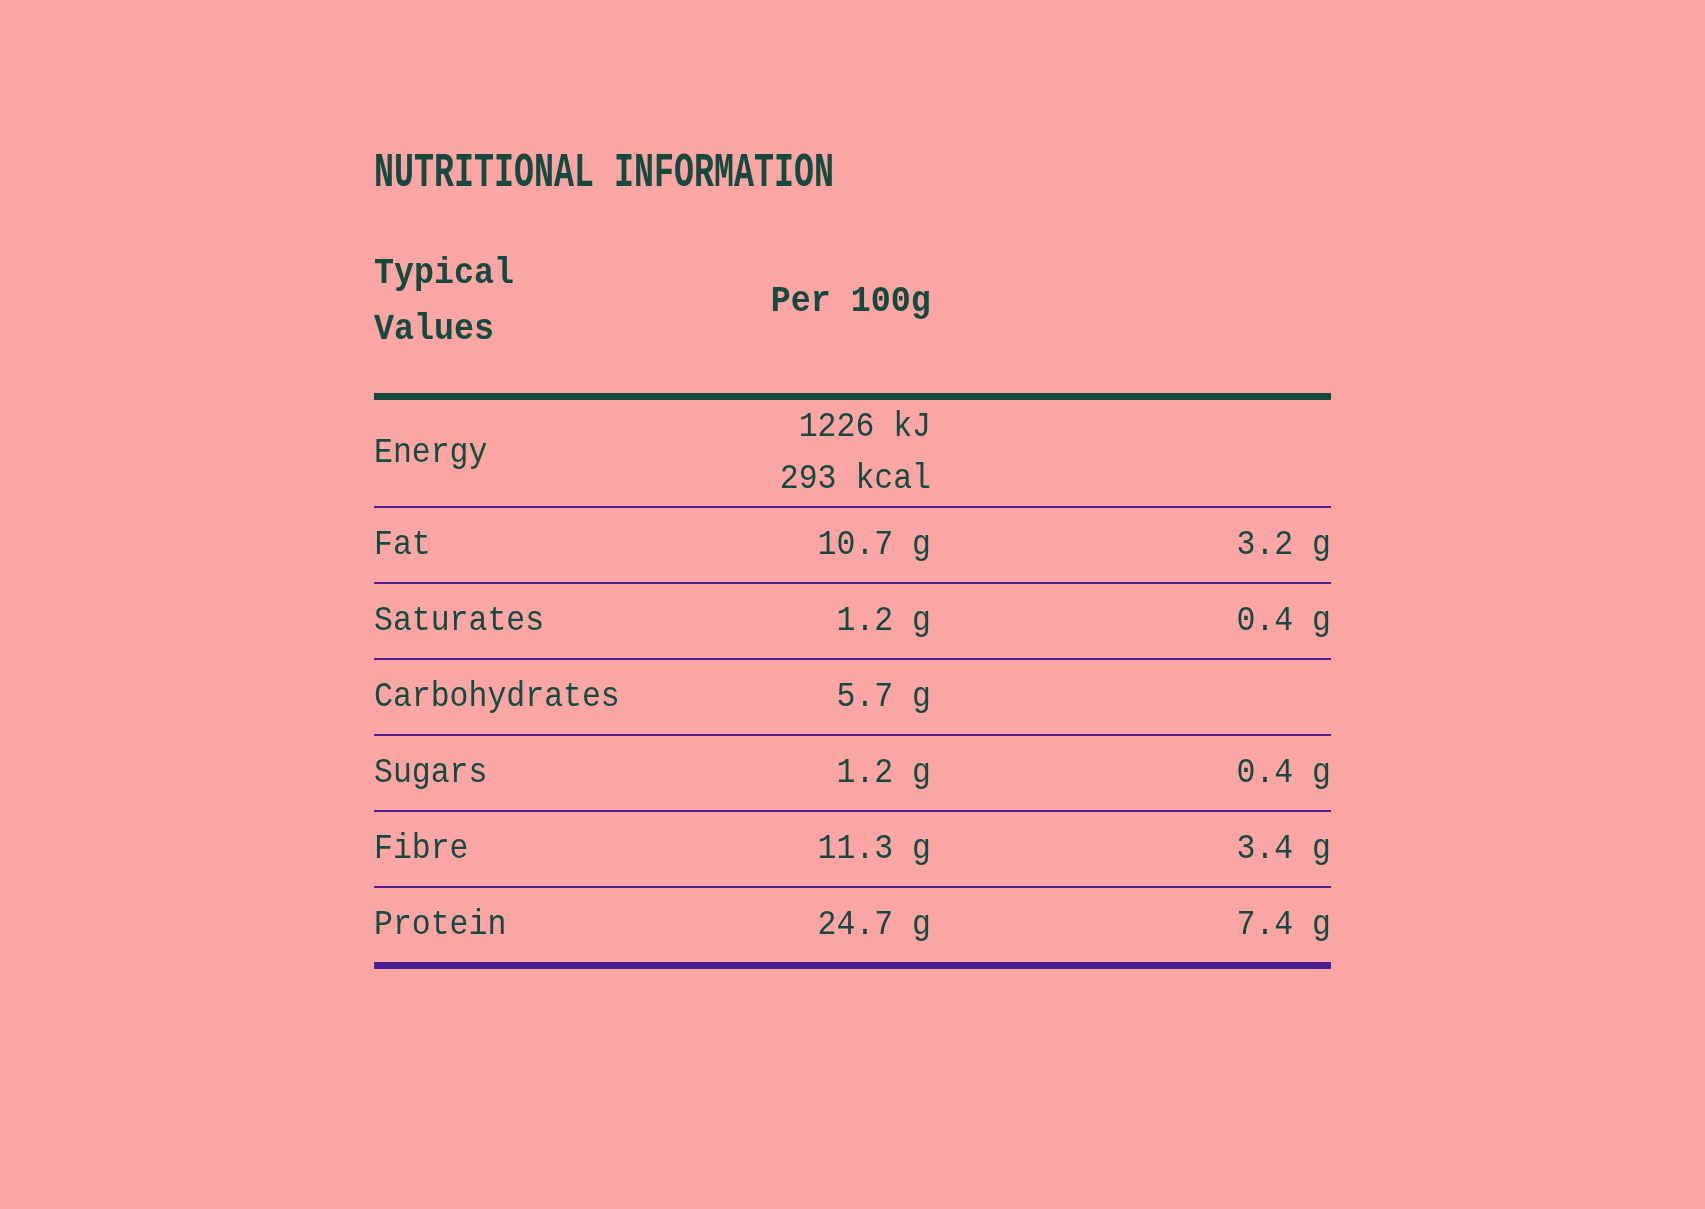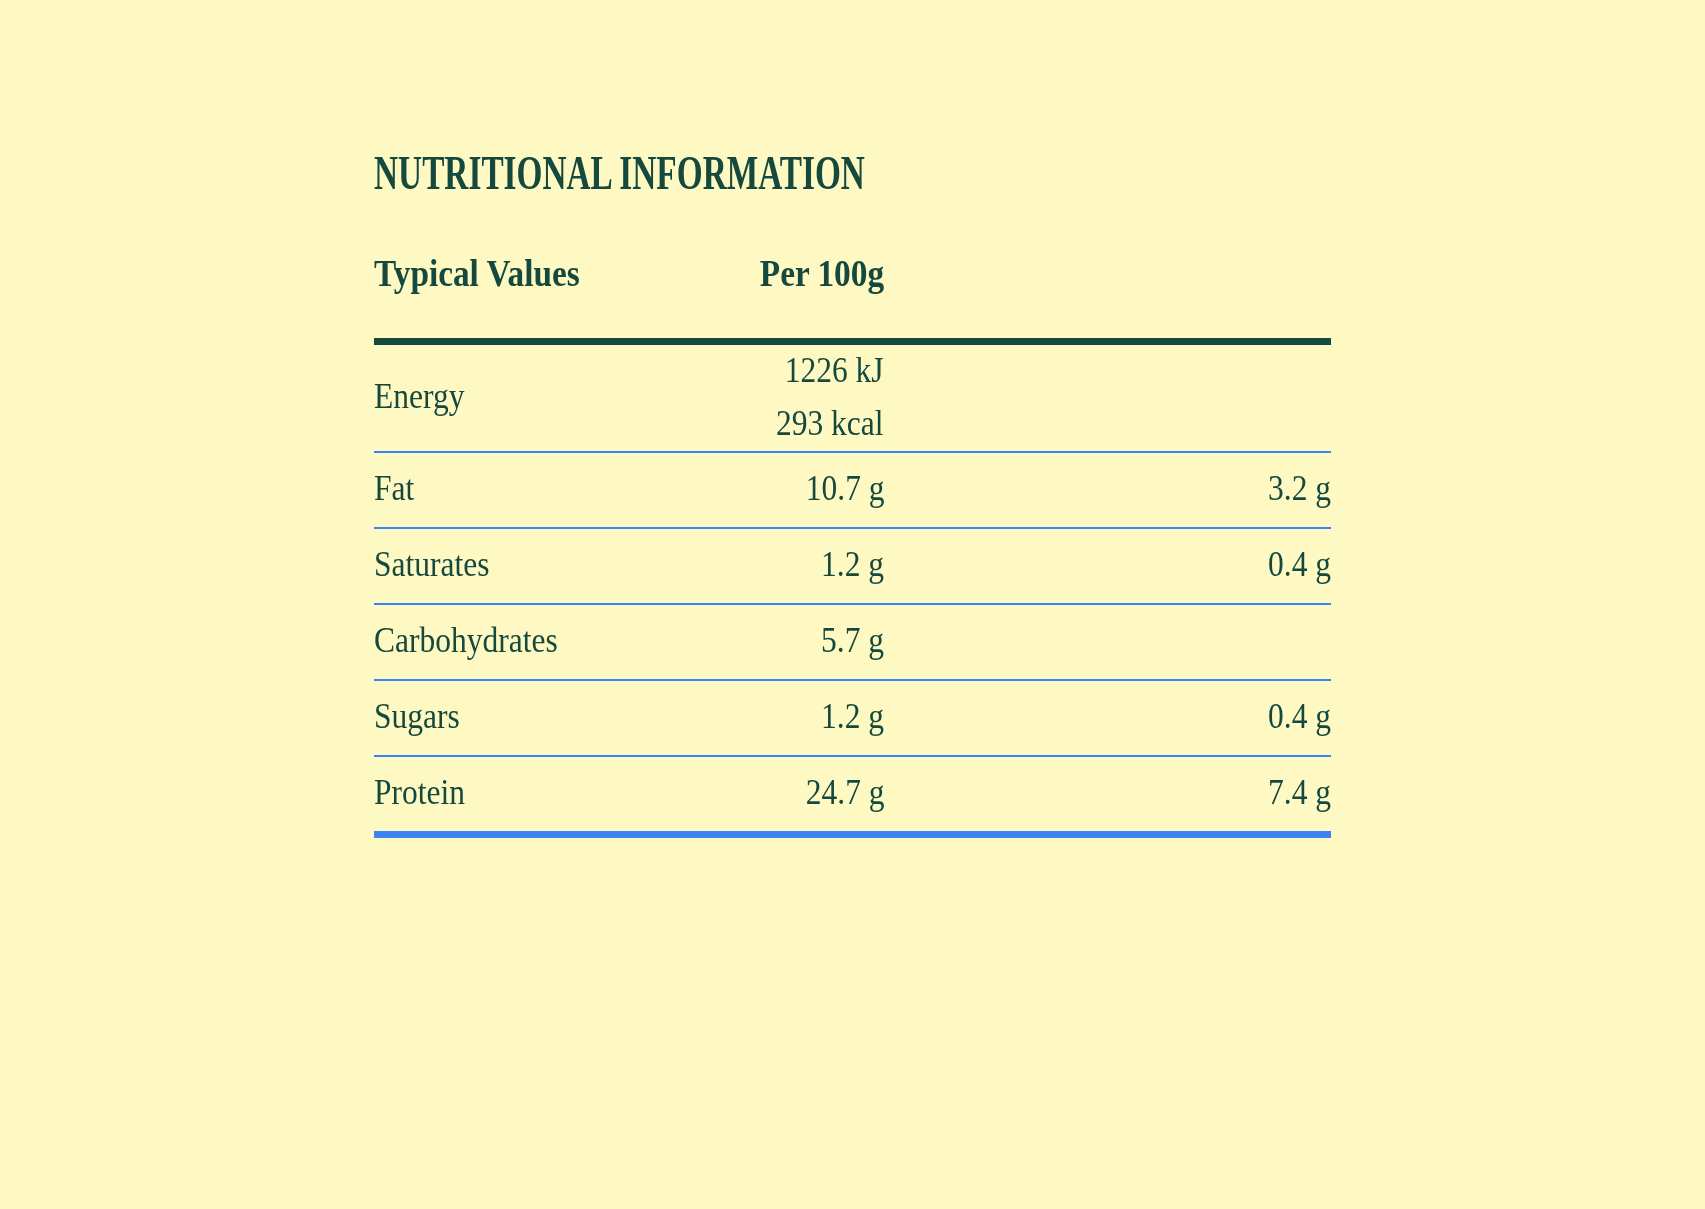--- a/index.html
+++ b/index.html
@@ -4,22 +4,22 @@
 <style>
   html, body {
     margin: 0;
     padding: 0;
     background: #ffffff;
   }
   .canvas {
     position: relative;
     width: 1705px;
     height: 1209px;
-    background: #fef9c3;
-    font-family: Liberation Serif, serif;
+    background: #fca5a5;
+    font-family: Liberation Mono, monospace;
     color: #16493E;
     overflow: hidden;
   }
   .panel {
     position: absolute;
     left: 374px;
     top: 150px;
     width: 957px;
   }
   .title {
@@ -35,30 +35,31 @@
     transform-origin: 0 50%;
   }
   .ntable {
     margin-top: 50px;
     width: 957px;
   }
   .trow {
     display: grid;
     grid-template-columns: 270px 240px auto;
     align-items: center;
+    gap: 47px;
   }
   .thead {
     border-bottom: 7px solid #16493E;
     padding-bottom: 36px;
     font-weight: bold;
     font-size: 37px;
   }
   .thead .cell > span { font-weight: bold; }
   .tr {
-    border-bottom: 2px solid #3b82f6;
+    border-bottom: 2px solid #4c1d95;
     height: 74px;
     font-size: 35px;
   }
   .tr.tall { height: 106px; }
   .tr:last-child { border-bottom-width: 7px; }
   .cell { line-height: 1.5; }
   .cell > span {
     display: inline-block;
     transform: scaleX(0.9);
     white-space: pre-line;
@@ -111,20 +112,25 @@
         <div class="cell c-left"><span>Carbohydrates</span></div>
         <div class="cell c-right"><span>5.7 g</span></div>
       </div>
 
       <div class="trow tr">
         <div class="cell c-left"><span>Sugars</span></div>
         <div class="cell c-right"><span>1.2 g</span></div>
         <div class="cell c-right"><span>0.4 g</span></div>
       </div>
 
+      <div class="trow tr">
+        <div class="cell c-left"><span>Fibre</span></div>
+        <div class="cell c-right"><span>11.3 g</span></div>
+        <div class="cell c-right"><span>3.4 g</span></div>
+      </div>
 
       <div class="trow tr">
         <div class="cell c-left"><span>Protein</span></div>
         <div class="cell c-right"><span>24.7 g</span></div>
         <div class="cell c-right"><span>7.4 g</span></div>
       </div>
 
 
     </div>
   </div>

